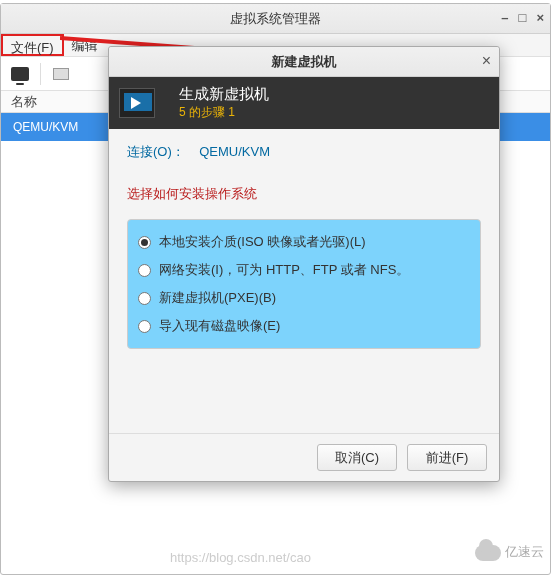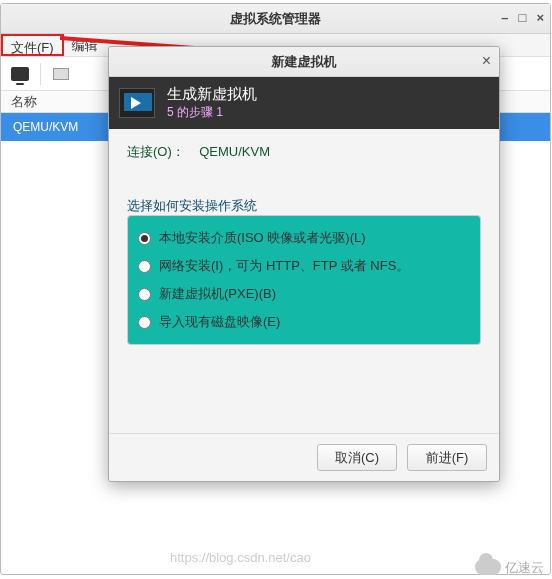--- a/index.html
+++ b/index.html
@@ -1,21 +1,21 @@
 <!DOCTYPE html>
 <html><head>
 <meta charset="utf-8">
 <style>
   * { box-sizing: border-box; margin: 0; padding: 0; font-family: "Microsoft YaHei", "Segoe UI", sans-serif; font-size: 13px; }
   body { background: #fff; width: 552px; height: 579px; position: relative; overflow: hidden; }
 
   
   .main-window { position: absolute; left: 0; top: 3px; width: 551px; height: 572px; background: #fff; border: 1px solid #bbb; border-radius: 3px; }
   .main-titlebar { height: 30px; background: linear-gradient(#f0f0f0,#e8e8e8); border-bottom: 1px solid #d0d0d0; display: flex; align-items: center; justify-content: center; position: relative; }
-  .main-title { font-weight: bold; color: #333; }
+  .main-title { font-weight: normal; color: #333; }
   .main-wincontrols { position: absolute; right: 6px; top: 6px; display: flex; gap: 10px; }
   .main-wincontrols span { color: #555; cursor: default; font-weight: bold; }
   .main-menubar { height: 23px; background: #f5f5f5; display: flex; align-items: stretch; border-bottom: 1px solid #e0e0e0; }
   .menu-item { padding: 3px 8px; color: #333; cursor: default; }
   .menu-item.boxed { border: 2px solid #e02020; }
   .main-toolbar { height: 34px; background: #fff; border-bottom: 1px solid #e0e0e0; display: flex; align-items: center; padding: 0 6px; gap: 4px; }
   .tb-btn { width: 26px; height: 26px; display: flex; align-items: center; justify-content: center; }
   .monitor-icon { display:inline-block; width:18px; height:14px; background:#333; border-radius:2px; position:relative; }
   .monitor-icon::after { content:""; position:absolute; bottom:-4px; left:5px; width:8px; height:2px; background:#333; border-radius:1px; }
   .open-icon { display:inline-block; width:16px; height:12px; background:#ddd; border:1px solid #999; position:relative; }
@@ -27,40 +27,40 @@
   
   .arrow { position:absolute; left:60px; top:30px; pointer-events:none; }
   .arrow line { stroke:#e02020; stroke-width:4; }
   .arrow polygon { fill:#e02020; }
 
   
   .dialog { position:absolute; left:108px; top:46px; width:392px; height:436px; background:#f4f4f4; border:1px solid #aaa; border-radius:3px; box-shadow:0 4px 18px rgba(0,0,0,0.35); display:flex; flex-direction:column; }
   .dlg-titlebar { height:30px; background:linear-gradient(#f0f0f0,#e8e8e8); border-bottom:1px solid #d0d0d0; display:flex; align-items:center; justify-content:center; position:relative; border-radius:3px 3px 0 0; }
   .dlg-title { font-weight:bold; color:#333; }
   .dlg-close { position:absolute; right:8px; top:5px; font-size:16px; color:#555; cursor:pointer; }
-  .dlg-header { height:52px; background:#333; display:flex; align-items:center; padding:0 10px; gap:12px; }
+  .dlg-header { height:52px; background:#333; display:flex; align-items:center; padding:0 10px; gap:24px; }
   .dlg-header-icon { width:36px; height:30px; background:#222; border:1px solid #555; position:relative; }
   .dlg-header-icon::before { content:""; position:absolute; left:4px; top:4px; width:28px; height:18px; background:#1a6fa8; }
   .dlg-header-icon::after { content:""; position:absolute; left:11px; top:8px; border-left:10px solid #fff; border-top:6px solid transparent; border-bottom:6px solid transparent; }
   .dlg-header-text { display:flex; flex-direction:column; }
   .dlg-h1 { color:#fff; font-size:15px; }
-  .dlg-step { color:#f0abfc; font-size:12px; }
+  .dlg-step { color:#eab308; font-size:12px; }
   .dlg-body { padding:14px 18px; flex:1; }
-  .conn-row { margin-bottom:36px; color:#14532d; }
-  .section-label { margin-bottom:0; color:#0c4a6e; }
-  .options { border:1px solid #ccc; border-radius:4px; background:#14b8a6; padding:8px 10px; }
+  .conn-row { margin-bottom:24px; color:#0369a1; }
+  .section-label { margin-bottom:16px; color:#b91c1c; }
+  .options { border:1px solid #ccc; border-radius:4px; background:#7dd3fc; padding:8px 10px; }
   .radio-row { display:flex; align-items:center; gap:8px; padding:5px 0; color:#333; cursor:default; }
   .radio { width:13px; height:13px; border:1px solid #777; border-radius:50%; display:inline-block; position:relative; background:#fff; }
   .radio.checked::after { content:""; position:absolute; left:2px; top:2px; width:7px; height:7px; background:#333; border-radius:50%; }
   .dlg-footer { border-top:1px solid #ddd; padding:10px 12px; display:flex; justify-content:flex-end; gap:10px; }
   .btn { min-width:80px; height:27px; background:linear-gradient(#fdfdfd,#ececec); border:1px solid #bbb; border-radius:3px; display:flex; align-items:center; justify-content:center; color:#333; cursor:pointer; }
   .btn.disabled { color:#aaa; }
 
   .watermark-text { position:absolute; left:170px; bottom:14px; color:#ccc; font-size:13px; }
-  .watermark-logo { position:absolute; right:8px; bottom:2px; display:flex; align-items:flex-start; gap:4px; color:#aaa; }
+  .watermark-logo { position:absolute; right:8px; bottom:18px; display:flex; align-items:flex-end; gap:4px; color:#aaa; }
   .cloud { width:26px; height:16px; background:#ccc; border-radius:10px; position:relative; }
   .cloud::before { content:""; position:absolute; left:4px; top:-6px; width:14px; height:14px; background:#ccc; border-radius:50%; }
 </style>
 </head>
 <body>
 
 <div class="main-window">
   <div class="main-titlebar">
     <span class="main-title">虚拟系统管理器</span>
     <div class="main-wincontrols">

